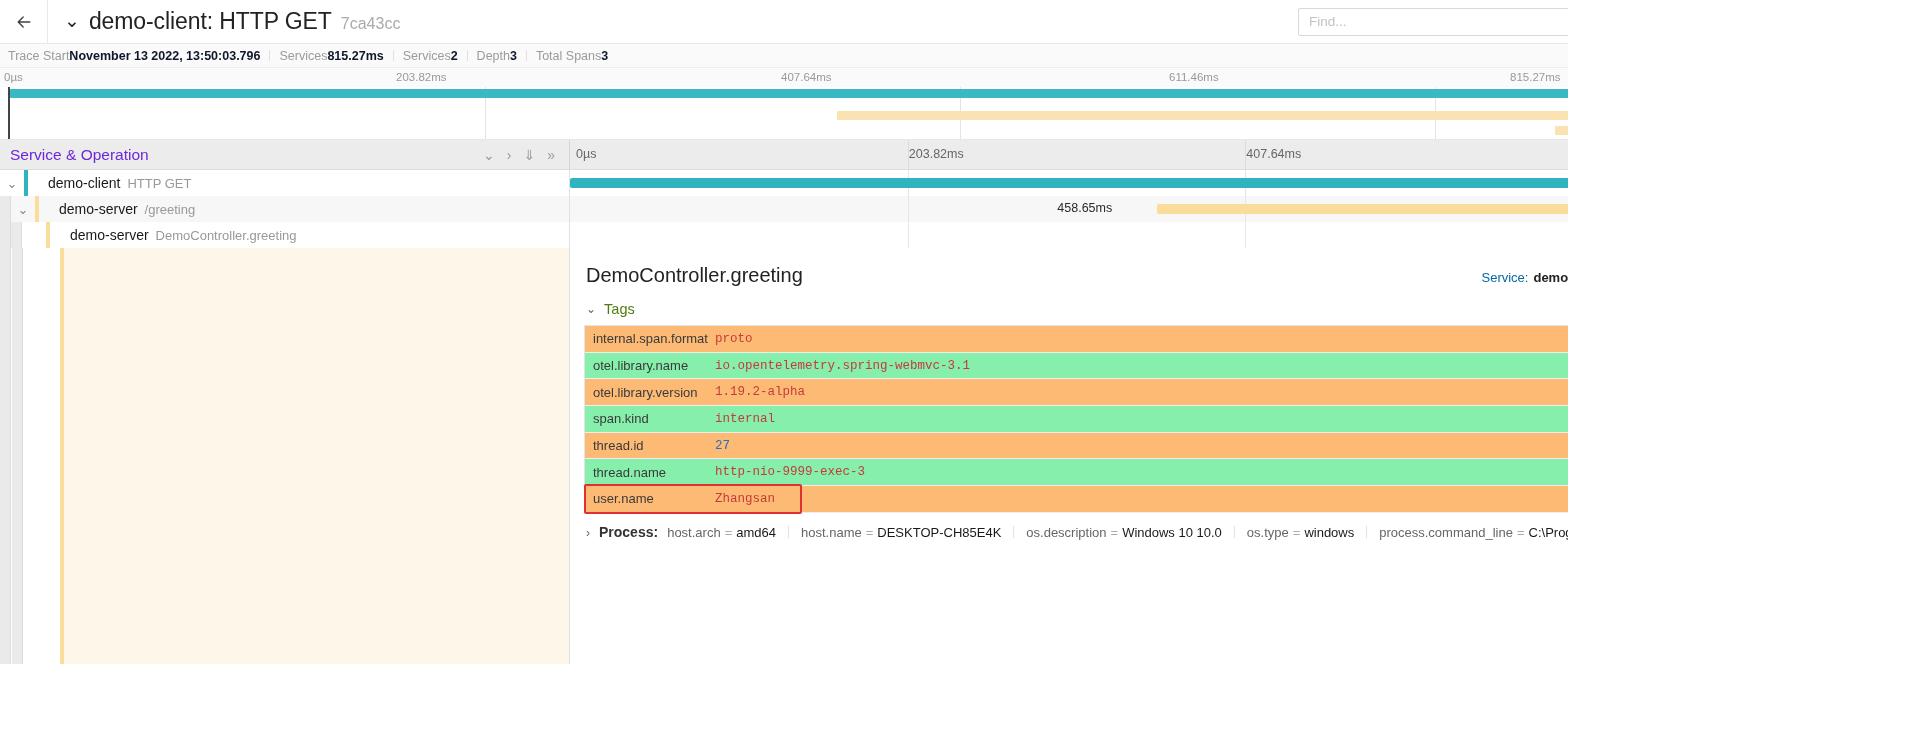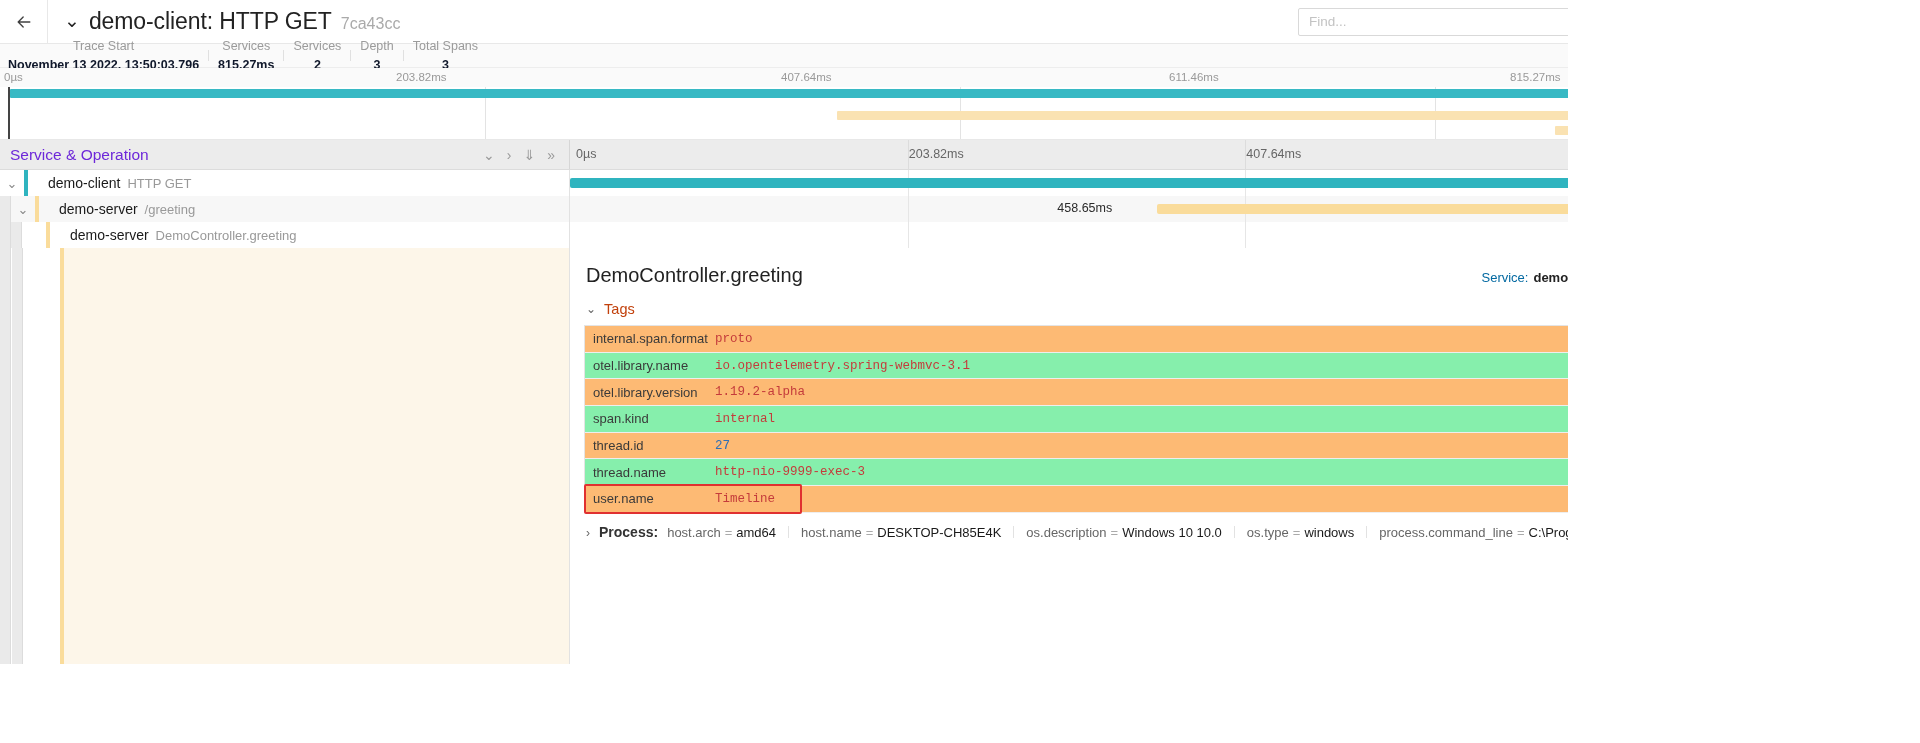--- a/index.html
+++ b/index.html
@@ -55,21 +55,21 @@
     display: flex; align-items: center; gap: 7px; padding: 0 11px;
     font-size: 13.5px; color: #444; cursor: pointer;
   }
   .timeline-select .caret { font-size: 10px; color: #999; }
 
   
   .meta-bar {
     height: 24px; background: #fafafa; border-bottom: 1px solid #ededed;
     display: flex; align-items: center; padding-left: 8px; gap: 0;
   }
-  .meta-item { display: flex; align-items: center; gap: 5px; padding: 0 9px; flex-direction: column; }
+  .meta-item { display: flex; align-items: center; padding: 0 9px; }
   .meta-item:first-child { padding-left: 0; }
   .meta-label { font-size: 12.5px; color: #9b9b9b; }
   .meta-value { font-size: 12.5px; color: #0f172a; font-weight: bold; }
   .meta-sep { width: 1px; height: 11px; background: #e0e0e0; }
 
   
   .minimap { position: relative; height: 72px; background: #fff; border-bottom: 1px solid #e8e8e8; }
   .mm-ticks { position: relative; height: 19px; background: #fafafa; }
   .mm-tick { position: absolute; top: 3px; font-size: 11.5px; color: #999; white-space: nowrap; }
   .mm-body { position: relative; height: 52px; margin: 0 8px; border-left: 2px solid #444; border-right: 2px solid #444; }
@@ -120,21 +120,21 @@
   .detail-title-row { display: flex; align-items: baseline; padding: 16px 2px 12px 2px; }
   .detail-title { font-size: 20px; color: #222; font-weight: 400; }
   .detail-meta { margin-left: auto; display: flex; align-items: baseline; gap: 0; }
   .dm-item { display: flex; align-items: baseline; gap: 5px; padding: 0 11px; white-space: nowrap; }
   .dm-label { font-size: 13px; color: #0369a1; }
   .dm-value { font-size: 13px; color: #222; font-weight: bold; }
   .dm-sep { width: 1px; height: 12px; background: #e0e0e0; align-self: center; }
 
   .section-head { display: flex; align-items: center; gap: 8px; padding: 2px 0 8px 2px; cursor: pointer; }
   .section-caret { font-size: 12px; color: #666; }
-  .section-title { font-size: 14.5px; color: #c2410c; }
+  .section-title { font-size: 14.5px; color: #4d7c0f; }
 
   .tags-table { border: 1px solid #e4e4e4; border-bottom: none; }
   .tag-row { display: flex; height: 26.7px; align-items: center; border-bottom: 1px solid #eee; }
   .tag-row.odd { background: #fdba74; }
   .tag-row.even { background: #86efac; }
   .tag-key { width: 130px; font-size: 13px; color: #3a3a3a; padding-left: 8px; flex: none; }
   .tag-val { font-size: 12.5px; color: #c43b3b; font-family: "Liberation Mono", monospace; }
   .tag-val.blue { color: #2f6fb5; }
   .hl-box {
     position: absolute; border: 2px solid #e03030; border-radius: 2px;
@@ -384,21 +384,21 @@
         <div class="tag-row odd">
           <span class="tag-key">thread.id</span>
           <span class="tag-val blue">27</span>
         </div>
         <div class="tag-row even">
           <span class="tag-key">thread.name</span>
           <span class="tag-val">http-nio-9999-exec-3</span>
         </div>
         <div class="tag-row odd" style="position:relative">
           <span class="tag-key">user.name</span>
-          <span class="tag-val">Timeline</span>
+          <span class="tag-val">Zhangsan</span>
           <div class="hl-box" style="left:-1px; top:-2px; width:218px; height:30px;"></div>
         </div>
       </div>
 
       <div class="process-row">
         <span class="process-caret">›</span>
         <span class="process-label">Process:</span>
         <span class="kv">
           <span class="kv-k">host.arch</span>
           <span class="kv-eq">=</span>

